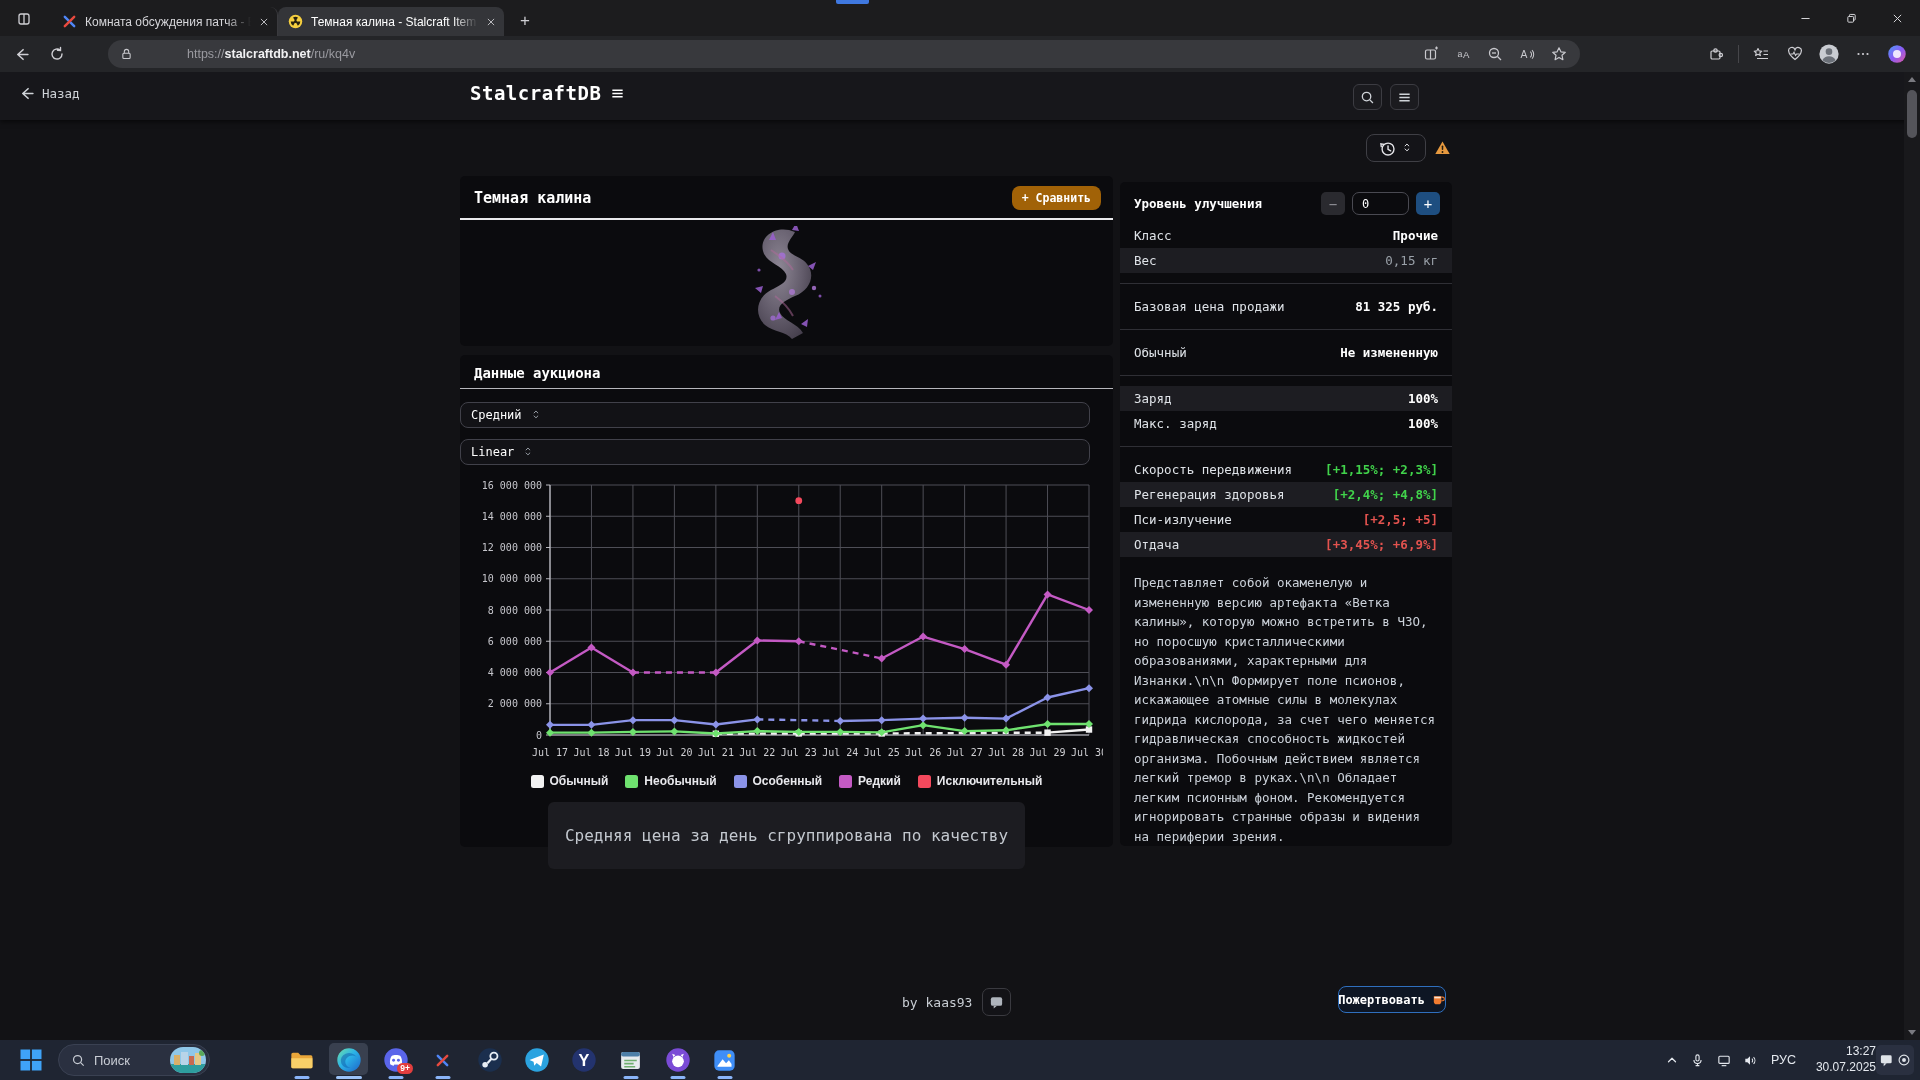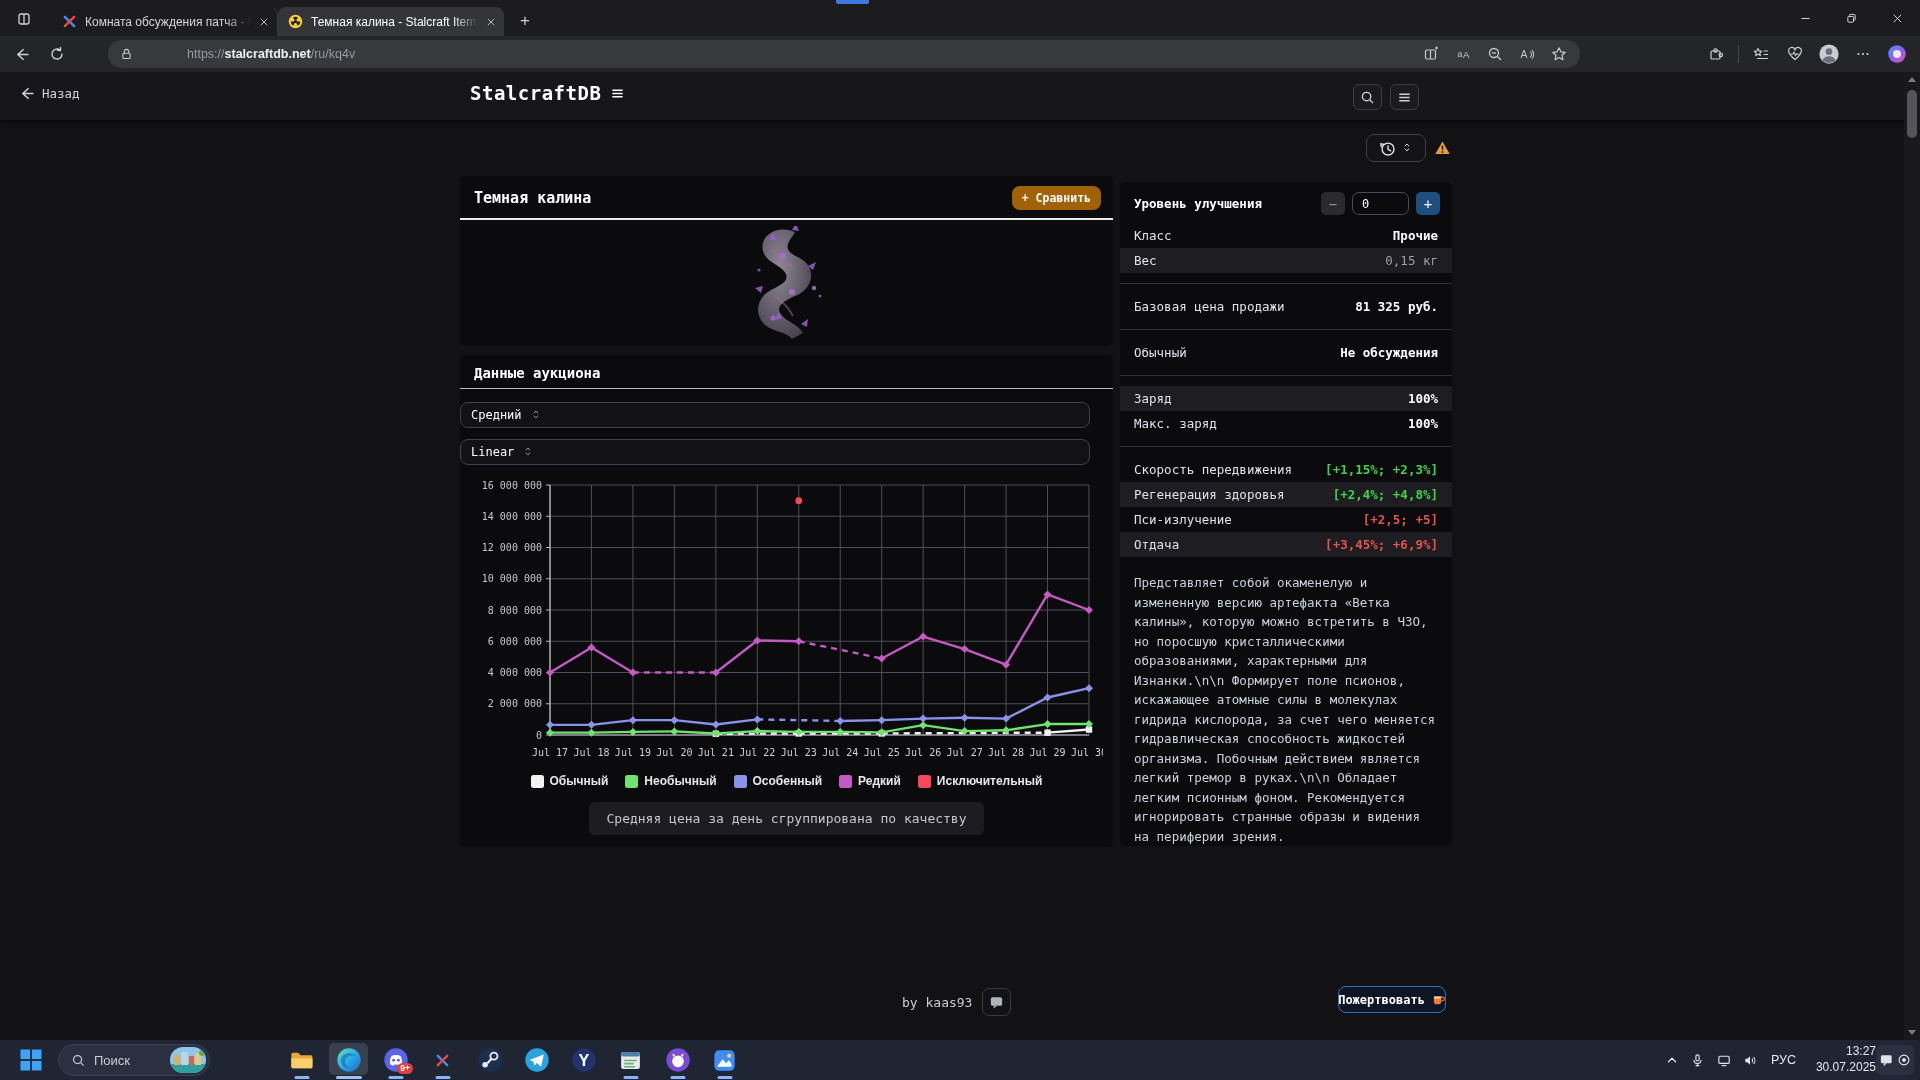--- a/index.html
+++ b/index.html
@@ -80,21 +80,21 @@
   .selrow{display:flex;justify-content:flex-end;gap:11px;margin:13px 23px 0 0;flex-direction:column;}
   .sel{height:26px;border:1px solid #41414a;border-radius:8px;background:#121216;color:#fff;
     font-size:12px;display:flex;align-items:center;gap:9px;padding:0 10px;font-family:inherit;}
   .sel .ic{color:#9aa0a8;}
   .chartwrap{margin:8px 0 0 6px;}
   .legend{display:flex;justify-content:center;gap:17px;margin-top:5px;font-family:"Liberation Sans",sans-serif;
     font-size:12px;font-weight:bold;color:#e8e8ec;}
   .lgitem{display:flex;align-items:center;gap:6px;}
   .lgsw{width:13px;height:13px;border-radius:2.5px;}
   .caption{margin:14px auto 0 auto;width:fit-content;background:#1c1c21;border-radius:6px;
-    padding:9px 17px;font-size:13px;color:#c3c8cf;}
+    padding:24px 17px;font-size:16px;color:#c3c8cf;}
 
   .side-card{left:1120px;top:110px;width:332px;height:664px;}
   .uprow{display:flex;align-items:center;justify-content:space-between;padding:10px 12px 8px 14px;}
   .uplabel{font-size:12.5px;font-weight:bold;color:#fff;}
   .upctl{display:flex;align-items:center;gap:7px;}
   .upminus{width:24px;height:23px;background:#2a2a2f;border-radius:5px;color:#8d8d94;font-size:14px;
     display:flex;align-items:center;justify-content:center;font-family:inherit;}
   .upval{width:46px;height:21px;border:1px solid #4a4a52;border-radius:7px;background:transparent;color:#fff;
     font-size:12px;display:flex;align-items:center;padding-left:9px;}
   .upplus{width:24px;height:23px;background:#1e4e80;border-radius:5px;color:#fff;font-size:14px;
@@ -637,21 +637,21 @@
             <span class="val muted">0,15 кг</span>
           </div>
           <div class="sdivider"></div>
           <div class="srow">
             <span class="lab">Базовая цена продажи</span>
             <span class="val bold">81 325 руб.</span>
           </div>
           <div class="sdivider"></div>
           <div class="srow">
             <span class="lab">Обычный</span>
-            <span class="val bold">Не обсуждения</span>
+            <span class="val bold">Не измененную</span>
           </div>
           <div class="sdivider"></div>
           <div class="srow hl">
             <span class="lab">Заряд</span>
             <span class="val bold">100%</span>
           </div>
           <div class="srow">
             <span class="lab">Макс. заряд</span>
             <span class="val bold">100%</span>
           </div>

